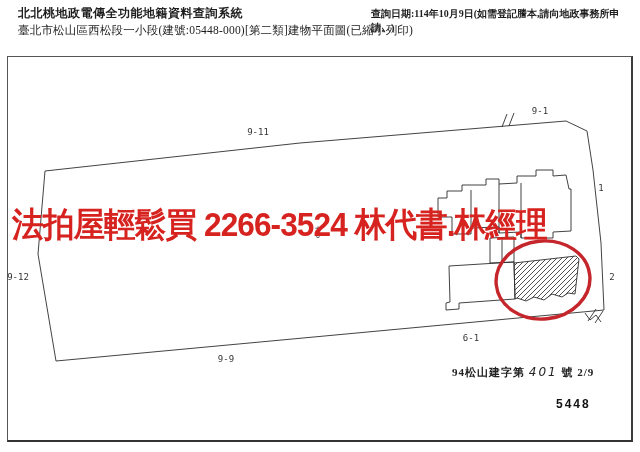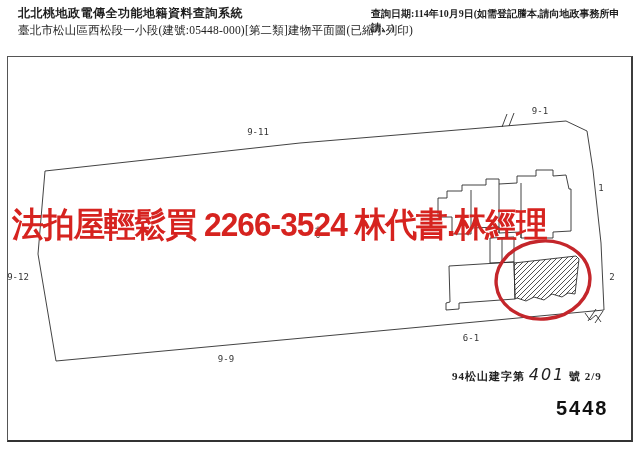--- a/index.html
+++ b/index.html
@@ -16,22 +16,22 @@
   svg.plan{left:0;top:0;width:640px;height:452px;pointer-events:none;}
   .lbl{font-family:"DejaVu Sans Mono", monospace;font-size:9px;fill:#353535;text-anchor:middle;}
   .tiny{font-family:"DejaVu Sans", sans-serif;font-size:6px;fill:#111;text-anchor:middle;}
   .ad-text{left:12px;top:202px;font-size:34px;font-weight:800;
            font-family:"Liberation Sans", sans-serif;color:#d6231f;
            white-space:nowrap;transform:scaleX(.93);transform-origin:left center;
            letter-spacing:-1px;}
   .permit{left:452px;top:365px;font-size:11px;font-weight:700;letter-spacing:1px;
           font-family:"Liberation Serif", serif;color:#222;white-space:nowrap;}
   .permit .hand{font-family:"DejaVu Sans", sans-serif;font-style:italic;font-weight:400;
-                font-size:16px;letter-spacing:2px;}
-  .sheet-no{left:556px;top:397px;font-size:20px;font-weight:800;letter-spacing:2px;
+                font-size:12px;letter-spacing:2px;}
+  .sheet-no{left:556px;top:397px;font-size:12px;font-weight:800;letter-spacing:2px;
             font-family:"Liberation Sans", sans-serif;color:#111;}
 </style>
 </head>
 <body>
 
 <div class="abs sys-title">北北桃地政電傳全功能地籍資料查詢系統</div>
 <div class="abs doc-title">臺北市松山區西松段一小段(建號:05448-000)[第二類]建物平面圖(已縮小列印)</div>
 <div class="abs query-date">查詢日期:114年10月9日(如需登記謄本,請向地政事務所申請。)</div>
 
 <div class="abs map-frame"></div>

